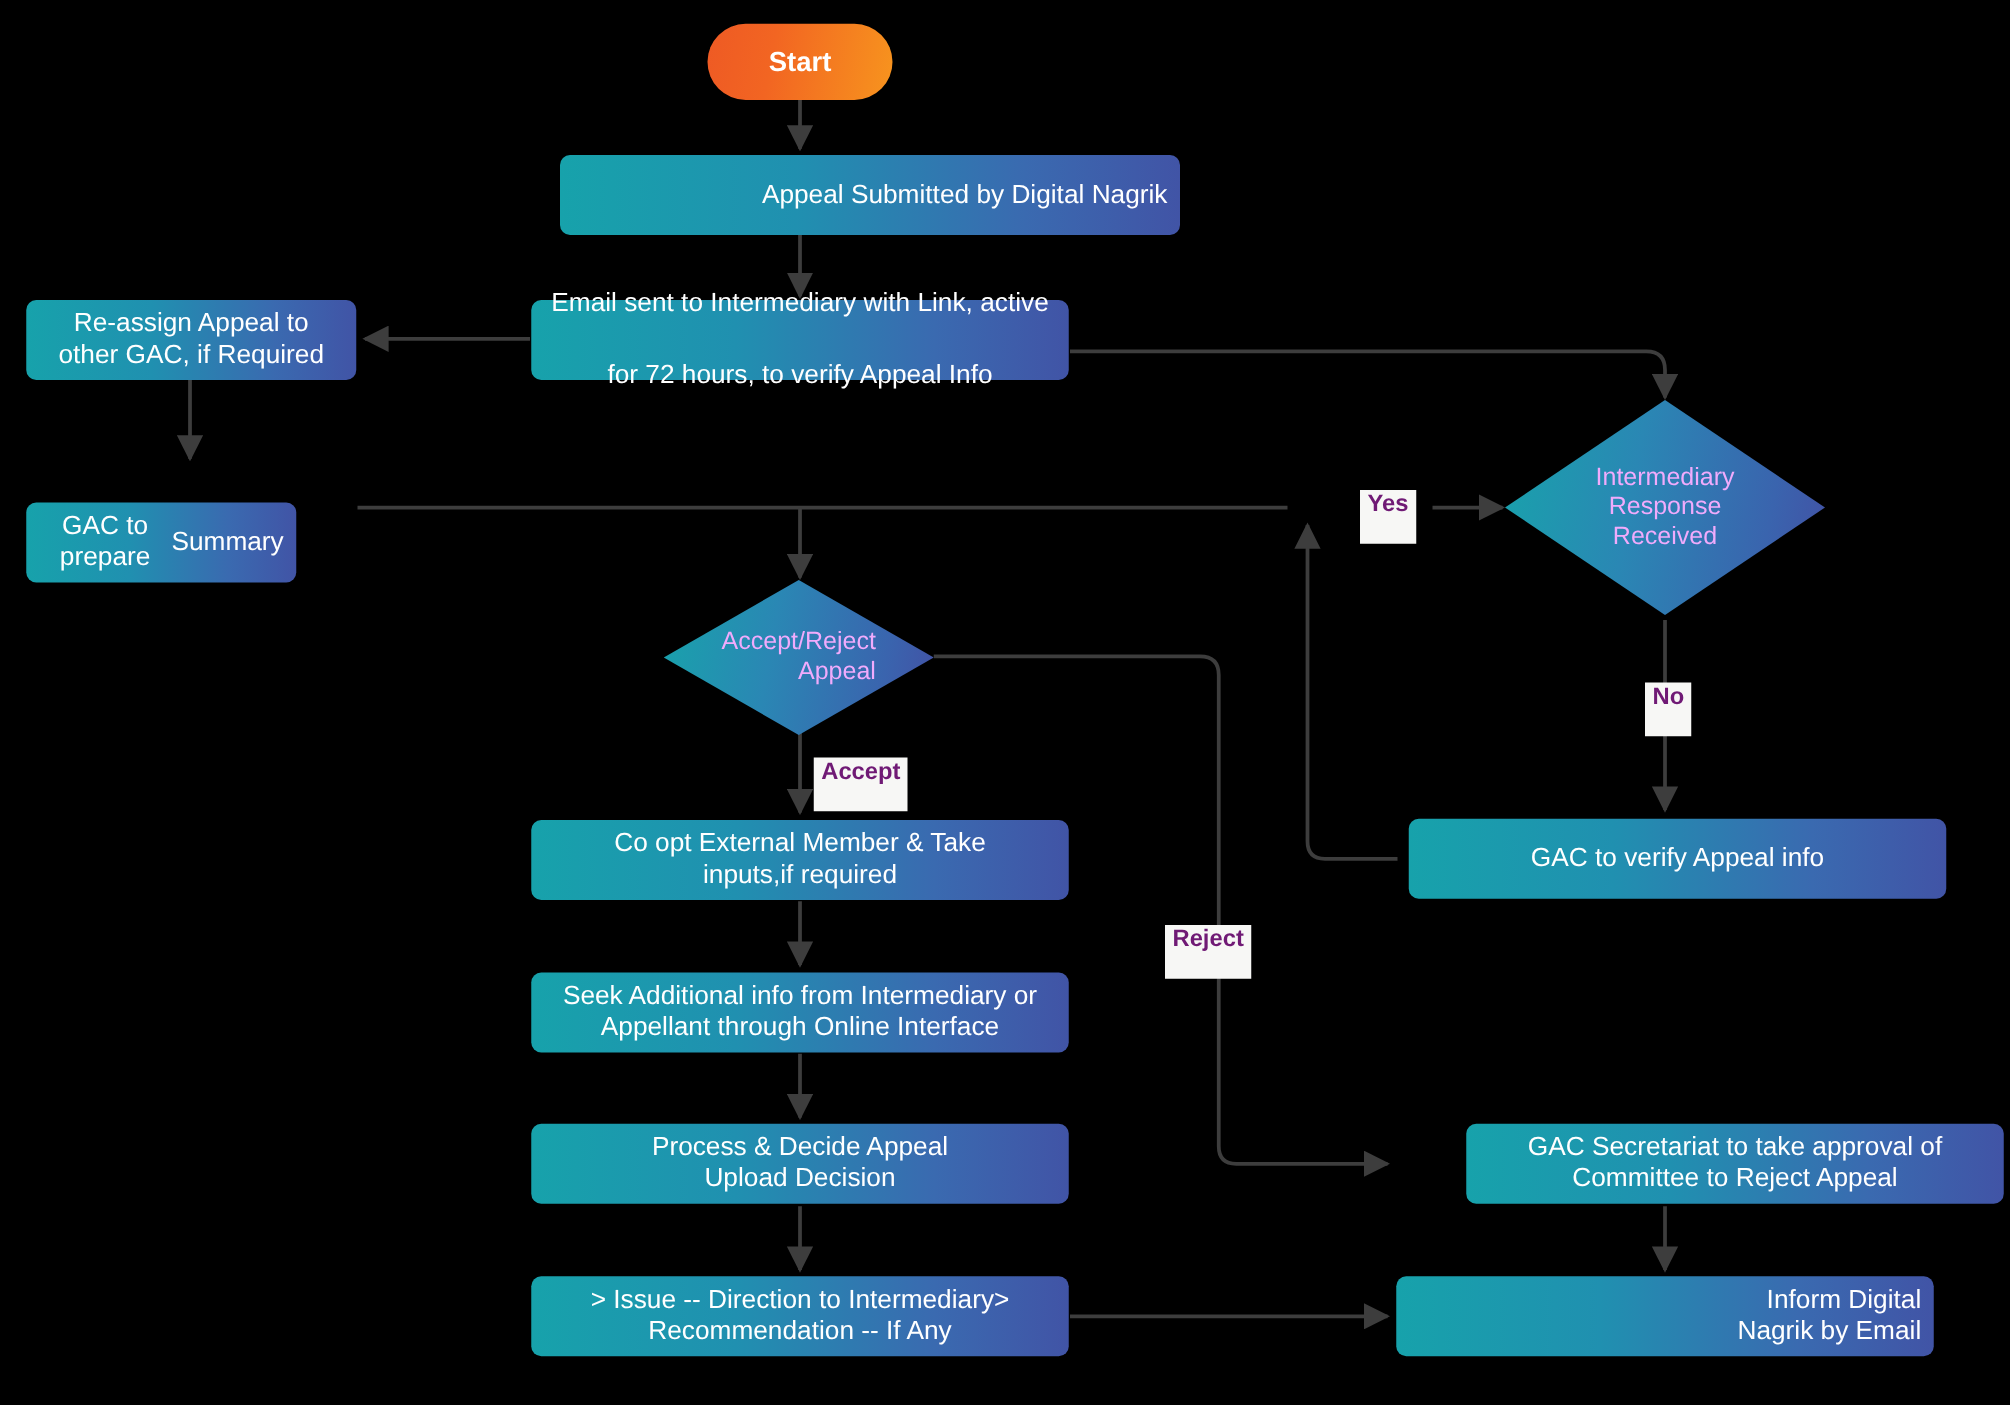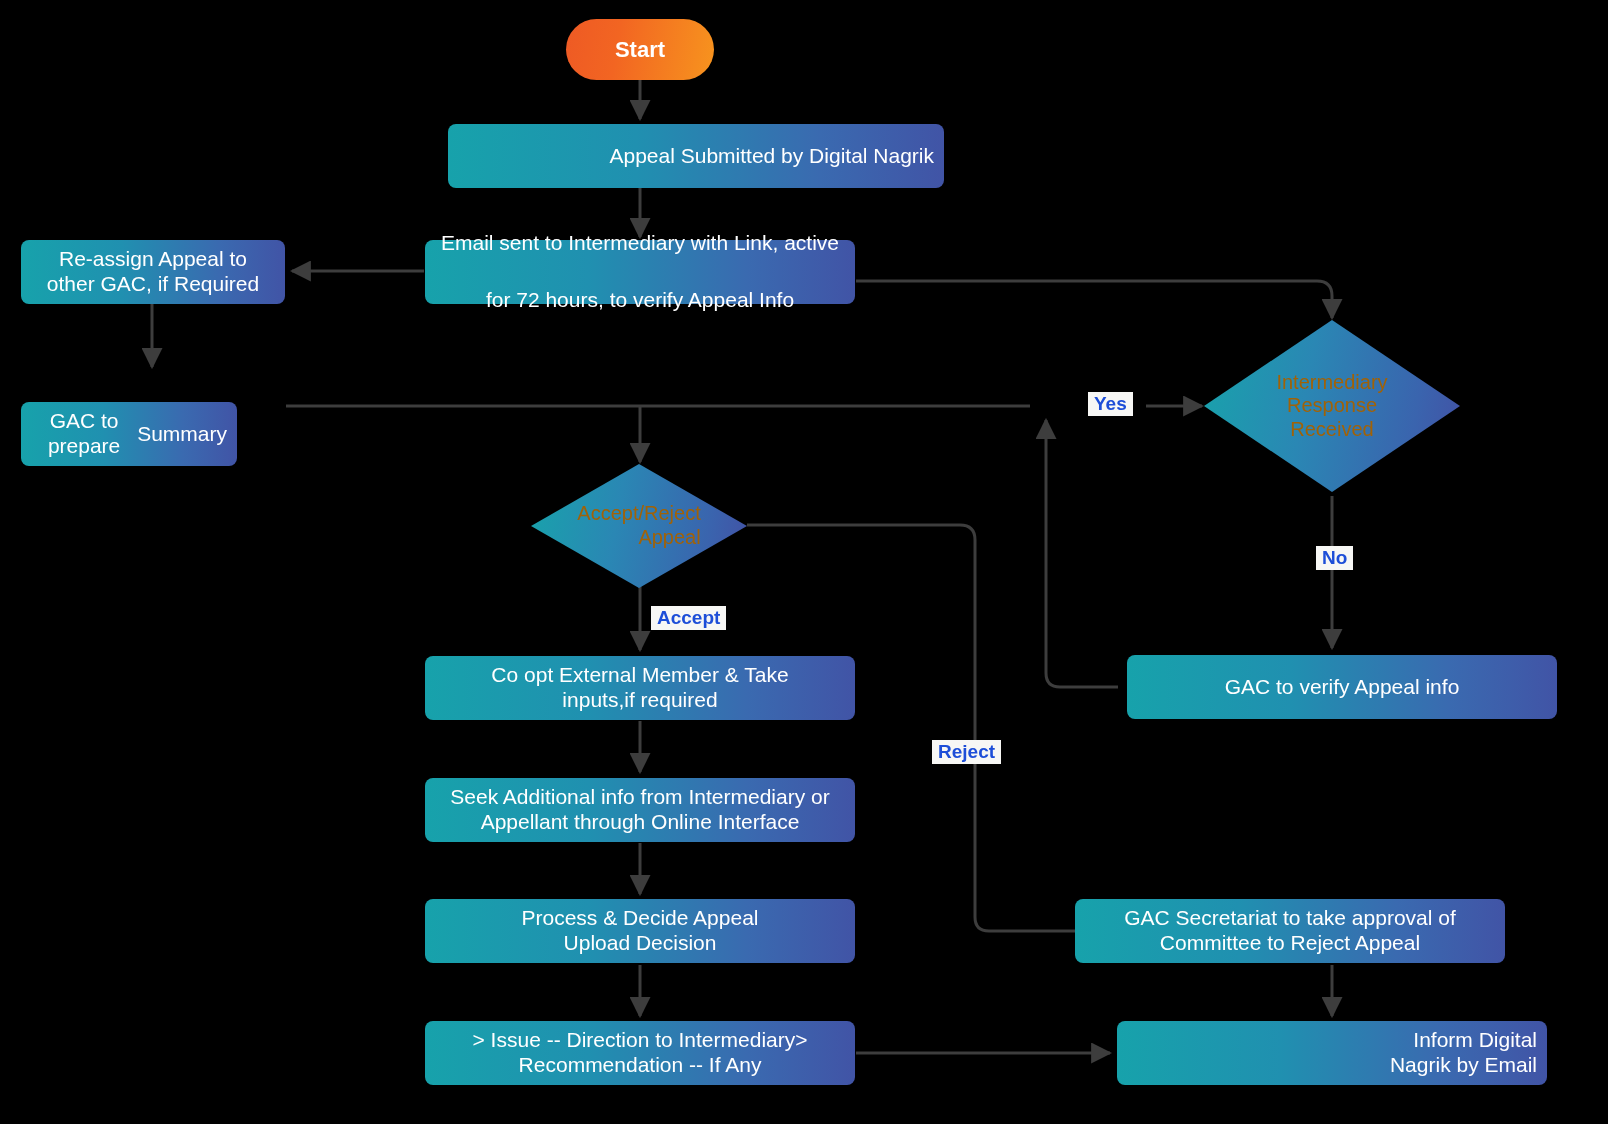--- a/index.html
+++ b/index.html
@@ -30,36 +30,36 @@
     background:linear-gradient(100deg,#ee5a24 0%,#f26522 35%,#f7941e 100%);
     font-size:22px;
     font-weight:bold;
   }
   .decision{
     background:transparent;
     font-size:20px;
   }
   .decision .dtext{
     position:relative;z-index:2;
-    color:#a16207;
+    color:#f0abfc;
     text-shadow:none;
   }
   .diamond-shape{
     position:absolute;left:0;top:0;width:100%;height:100%;
     background:linear-gradient(100deg,#18a3ab 0%,#2a87b4 40%,#3a64ae 80%,#4350a4 100%);
     clip-path:polygon(50% 0,100% 50%,50% 100%,0 50%);
     z-index:1;
   }
   .edge-label{
     position:absolute;
     background:#f7f7f5;
-    color:#1d4ed8;
+    color:#701a75;
     font-size:19px;
     font-weight:bold;
-    padding:1px 6px 1px 6px;
+    padding:1px 6px 20px 6px;
     line-height:1.15;
     white-space:nowrap;
     z-index:5;
   }
 </style>
 </head>
 <body>
 
 <div id="stage">
 
@@ -164,21 +164,21 @@
   <div class="node process" style="left:425px;top:899px;width:430px;height:64px;flex-direction:column;">
     <span>Process &amp; Decide Appeal</span>
     <span>Upload Decision</span>
   </div>
 
   <div class="node process" style="left:425px;top:1021px;width:430px;height:64px;flex-direction:column;">
     <span>&gt; Issue -- Direction to Intermediary&gt;</span>
     <span>Recommendation -- If Any</span>
   </div>
 
-  <div class="node process" style="left:1075px;top:899px;width:430px;height:64px;flex-direction:column;">
+  <div class="node process" style="left:1173px;top:899px;width:430px;height:64px;flex-direction:column;">
     <span>GAC Secretariat to take approval of</span>
     <span>Committee to Reject Appeal</span>
   </div>
 
   <div class="node process" style="left:1117px;top:1021px;width:430px;height:64px;flex-direction:column;align-items:flex-end;">
     <span>Inform Digital</span>
     <span>Nagrik by Email</span>
   </div>
 
   <div class="edge-label" style="left:1088px;top:392px;">Yes</div>

